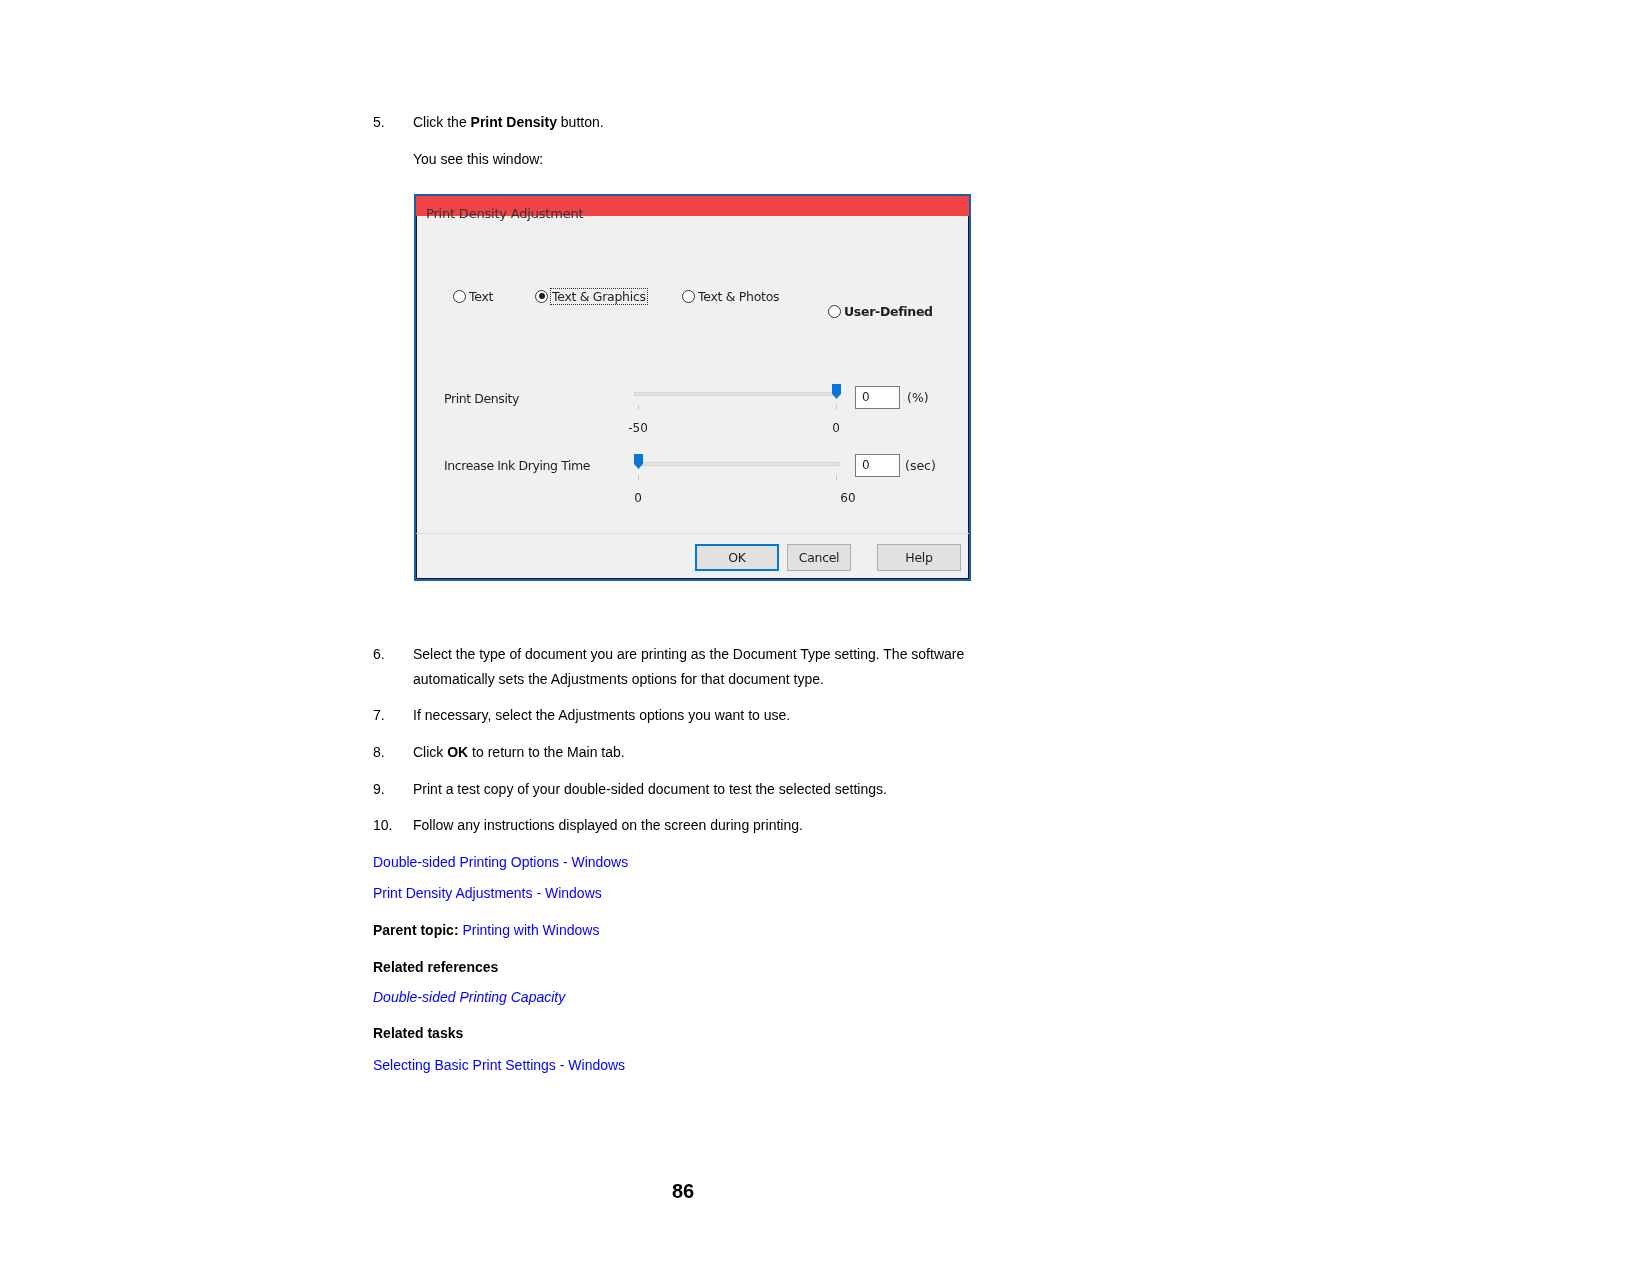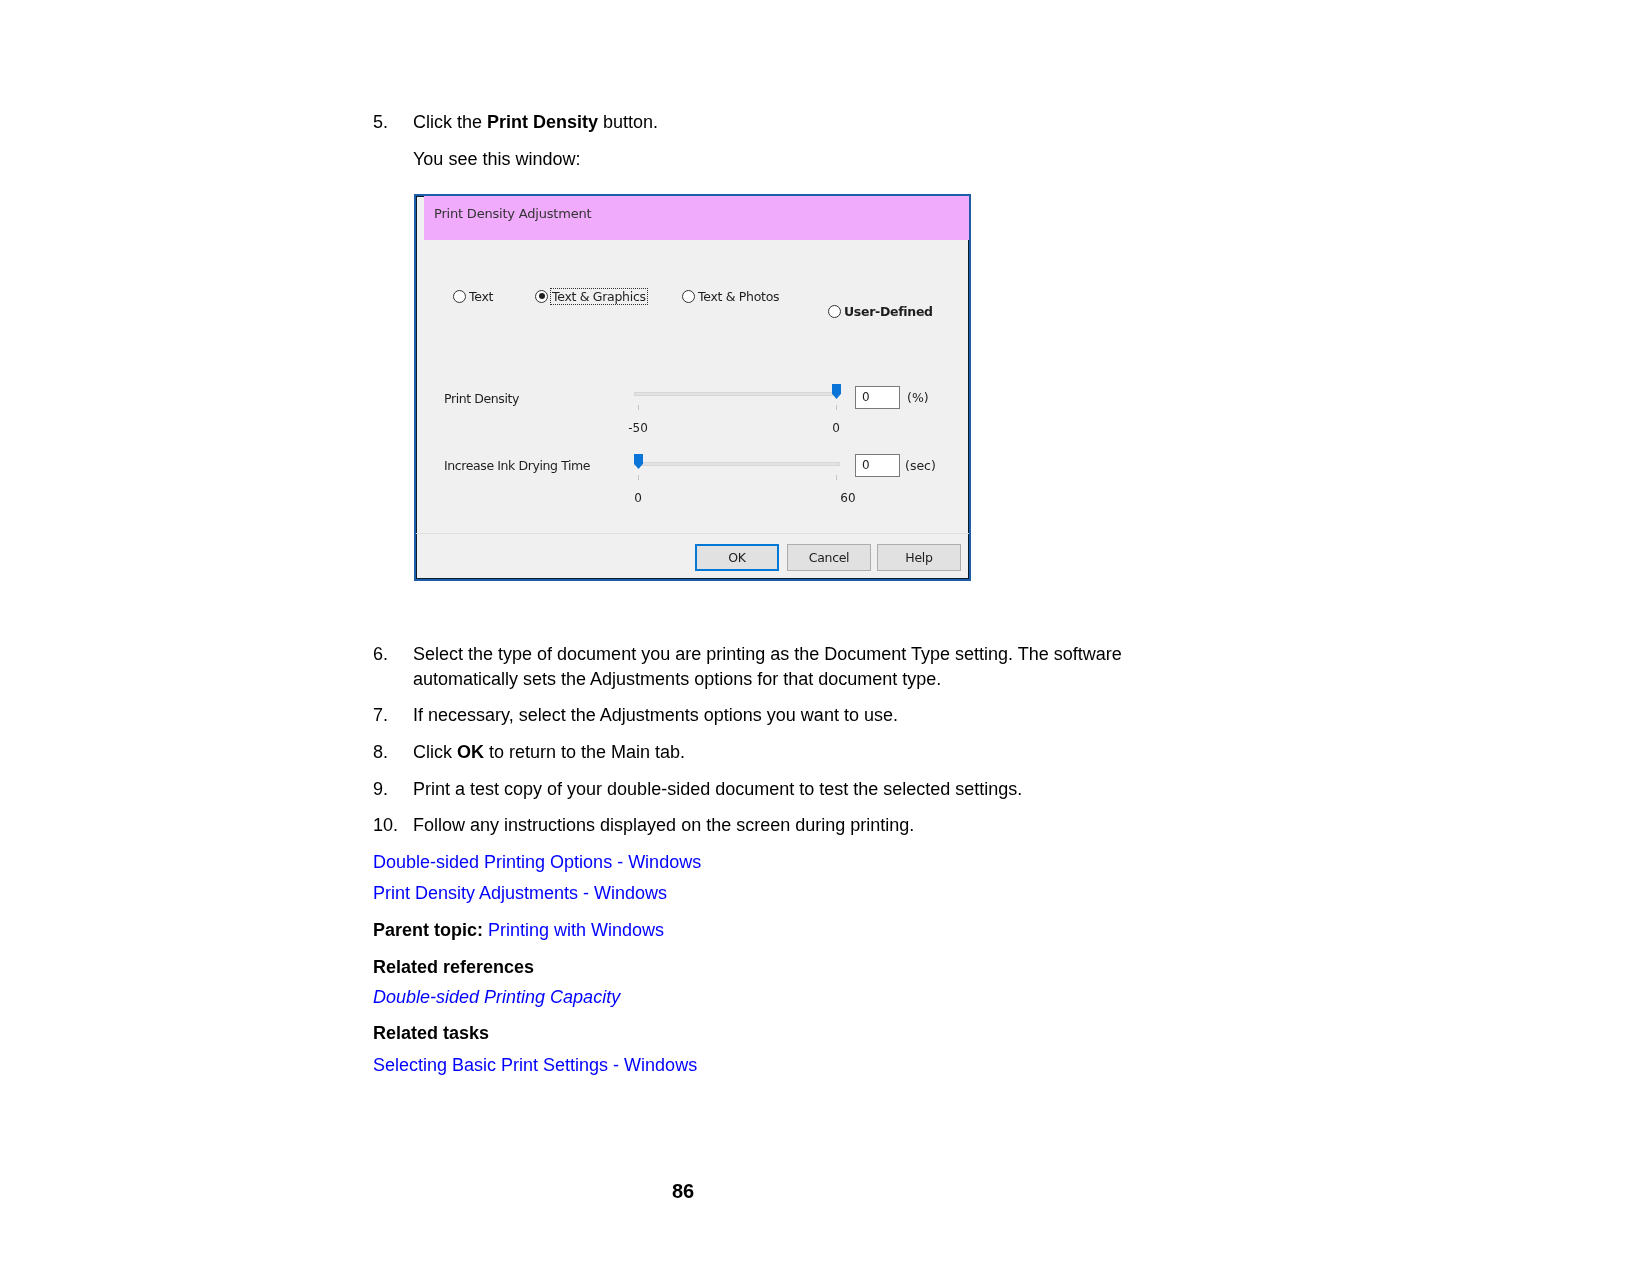--- a/index.html
+++ b/index.html
@@ -1,34 +1,34 @@
 <!DOCTYPE html>
 <html><head>
 <meta charset="utf-8">
 <style>
   html, body { margin: 0; padding: 0; }
   body {
     width: 1650px; height: 1275px; background: #ffffff; position: relative; overflow: hidden;
     font-family: "Liberation Sans", sans-serif; color: #000;
   }
-  .line { position: absolute; font-size: 18px; line-height: 26px; white-space: nowrap; }
+  .line { position: absolute; font-size: 14px; line-height: 26px; white-space: nowrap; }
   .num { position: absolute; left: 373px; }
   .txt { position: absolute; left: 413px; }
   .link { color: #0000ff; text-decoration: none; cursor: pointer; }
   b { font-weight: bold; }
 
   
   .dialog {
     position: absolute; left: 414px; top: 194px; width: 557px; height: 387px;
     border: 2px solid #1c5fa8; background: #f0f0f0; box-sizing: border-box;
     box-shadow: inset 0 0 0 1px #0c1a2e;
     font-family: "DejaVu Sans", sans-serif; color: #1e1e1e; font-size: 12.5px;
   }
   .dlg-title {
-    position: absolute; left: 0; top: 0; right: 0; height: 44px; background: #f0abfc; margin-left: 8px;
+    position: absolute; left: 0; top: 0; right: 0; height: 20px; background: #ef4444;
   }
   .dlg-title span { position: absolute; left: 10px; top: 10px; font-size: 13px; color: #333; letter-spacing: -0.2px; }
   .groupbox {
     position: absolute; border: 1px solid #dcdcdc; box-sizing: border-box;
   }
   .gb-legend {
     position: absolute; top: -9px; left: 6px; background: #f0f0f0; padding: 0 3px; font-size: 12.5px; letter-spacing: -0.3px;
   }
   .radio { position: absolute; display: flex; align-items: center; height: 18px; letter-spacing: -0.3px; cursor: pointer; }
   .radio .circle {
@@ -110,21 +110,21 @@
   <div class="tick" style="left:222px; top:279px;"></div>
   <div class="tick" style="left:420px; top:279px;"></div>
   <span class="ticklbl" style="left:222px; top:295px;">0</span>
   <span class="ticklbl" style="left:420px; top:295px;margin-left:12px;">60</span>
   <div class="input" style="left:439px; top:258px;">0</div>
   <span class="unit" style="left:489px; top:262px;">(sec)</span>
 
   <div class="divider" style="left:0; right:0; top:337px;"></div>
 
   <div class="btn default" style="left:279px; top:348px; width:84px;">OK</div>
-  <div class="btn" style="left:371px; top:348px; width:84px;">Cancel</div>
+  <div class="btn" style="left:371px; top:348px; width:64px;">Cancel</div>
   <div class="btn" style="left:461px; top:348px; width:84px;">Help</div>
 </div>
 
 <div class="line" style="top:641px;">
   <span class="num">6.</span>
   <span class="txt">Select the type of document you are printing as the Document Type setting. The software</span>
 </div>
 <div class="line" style="top:666px;">
   <span class="txt">automatically sets the Adjustments options for that document type.</span>
 </div>

